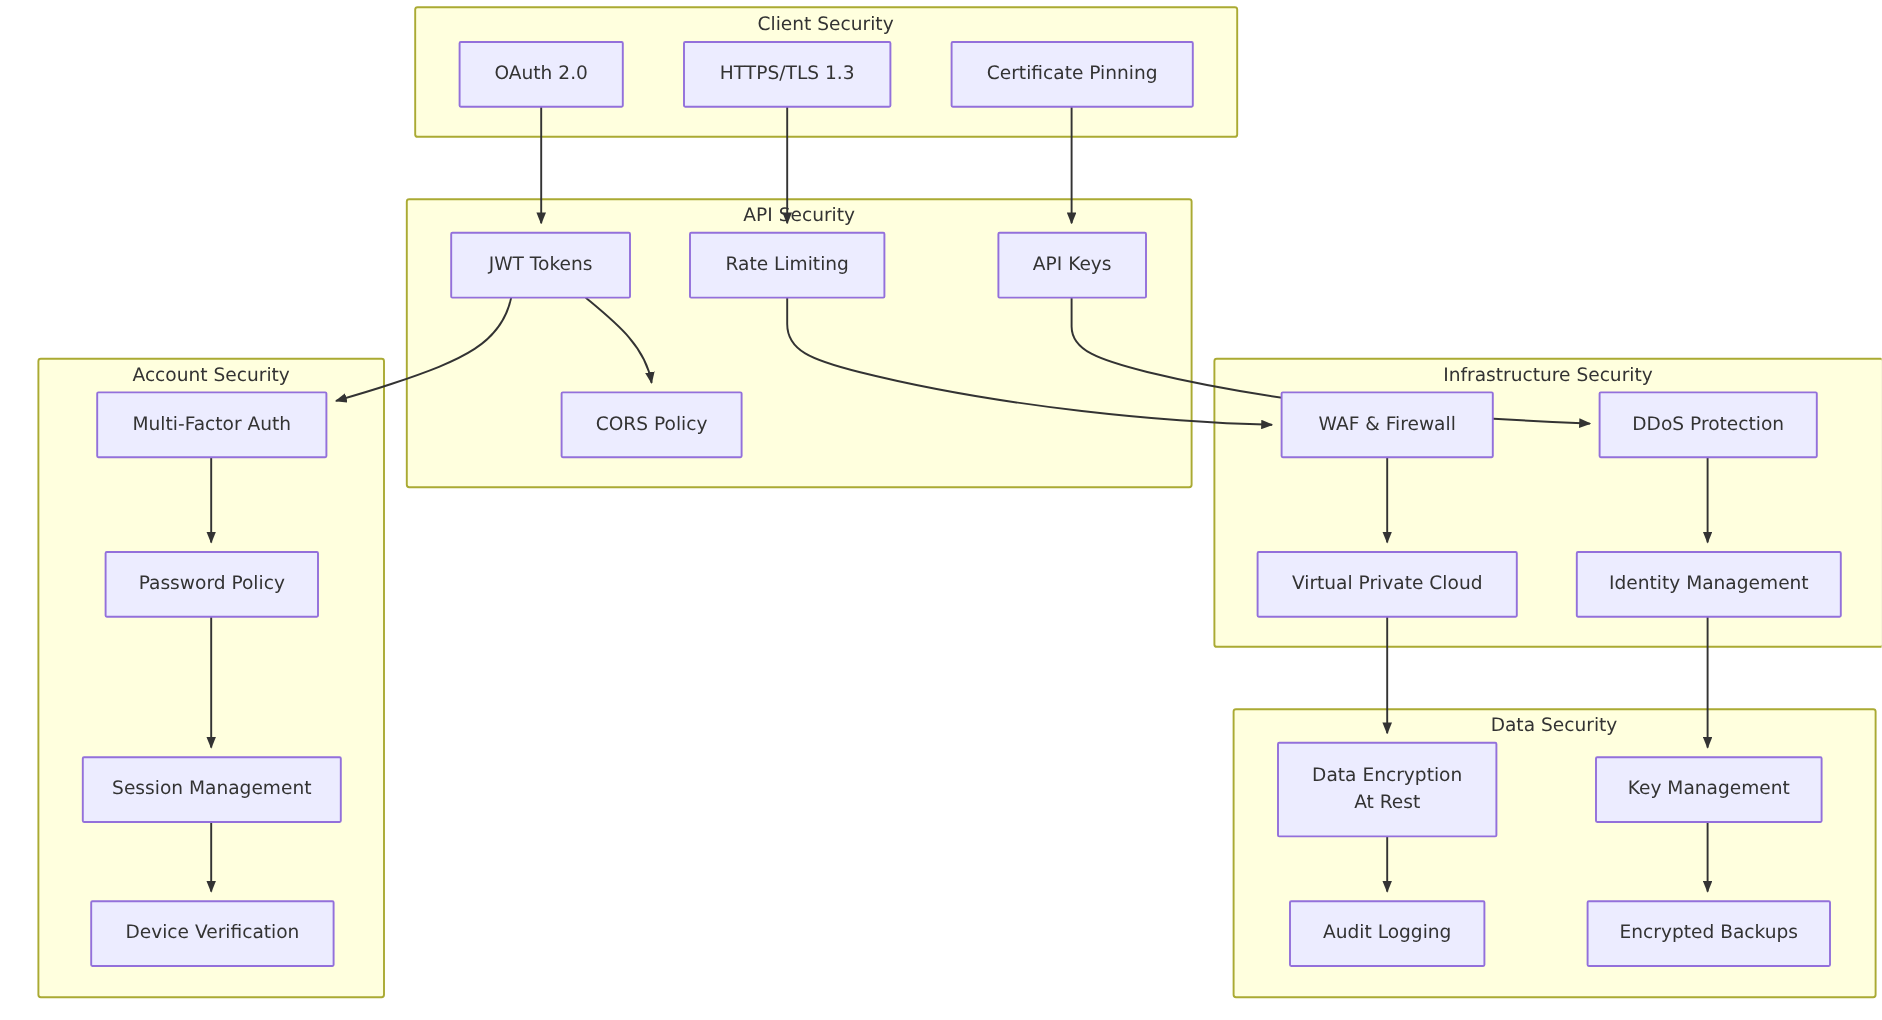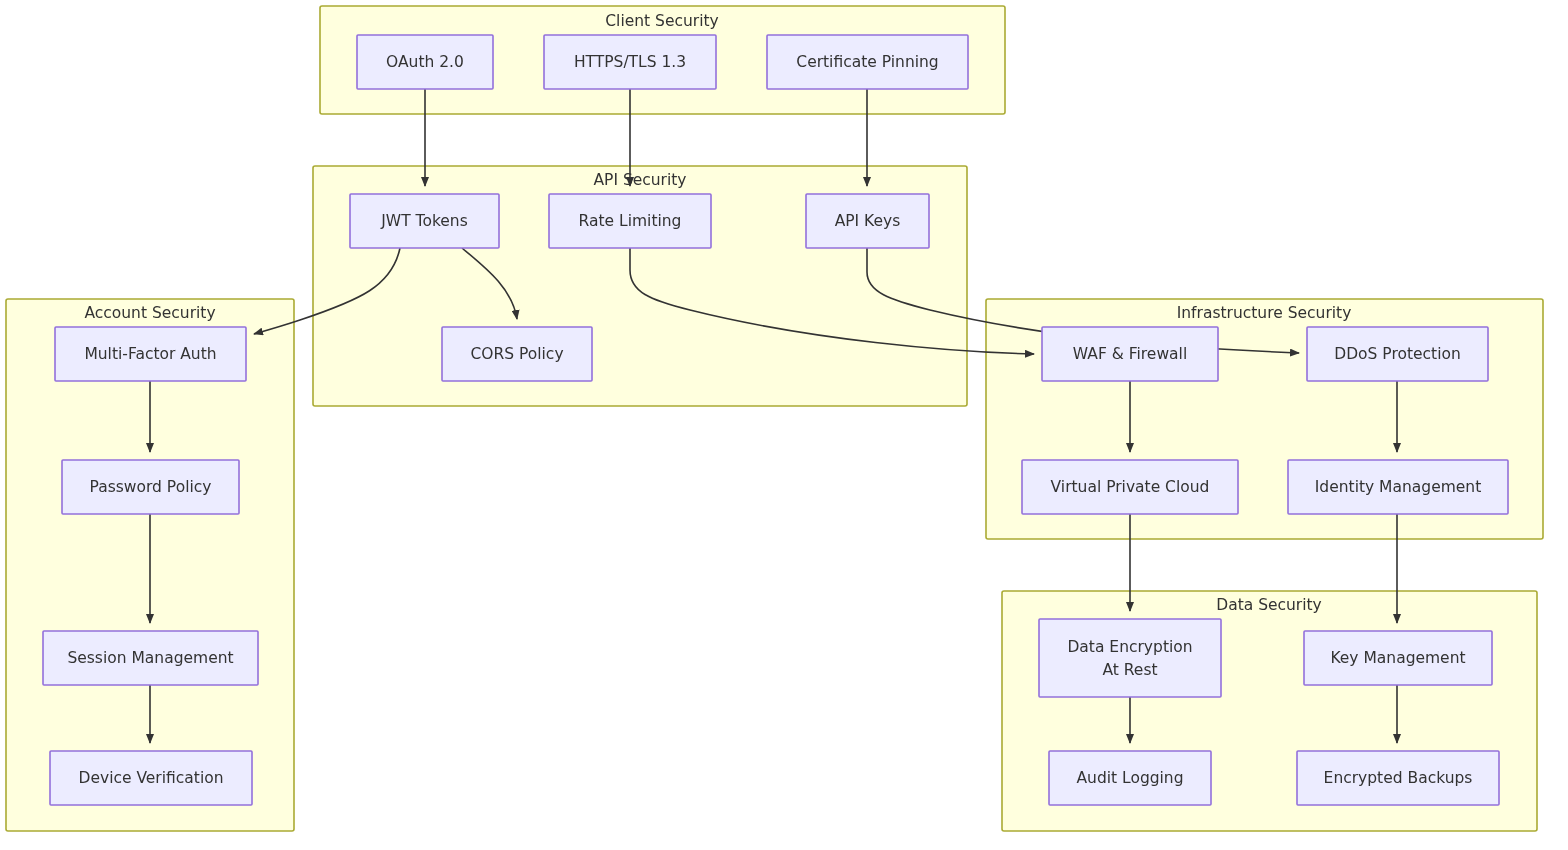--- a/index.html
+++ b/index.html
@@ -10,20 +10,21 @@
   body {
     width: 1568px;
     height: 850px;
     font-family: "DejaVu Sans", sans-serif;
     overflow: hidden;
   }
   #diagram-root {
     position: relative;
     width: 1424px;
     height: 850px;
+    padding-left: 26px;
   }
   svg.flow {
     display: block;
     width: 1568px;
     height: 850px;
   }
   .cluster-rect {
     fill: #ffffde;
     stroke: #aaaa33;
     stroke-width: 1.6px;

